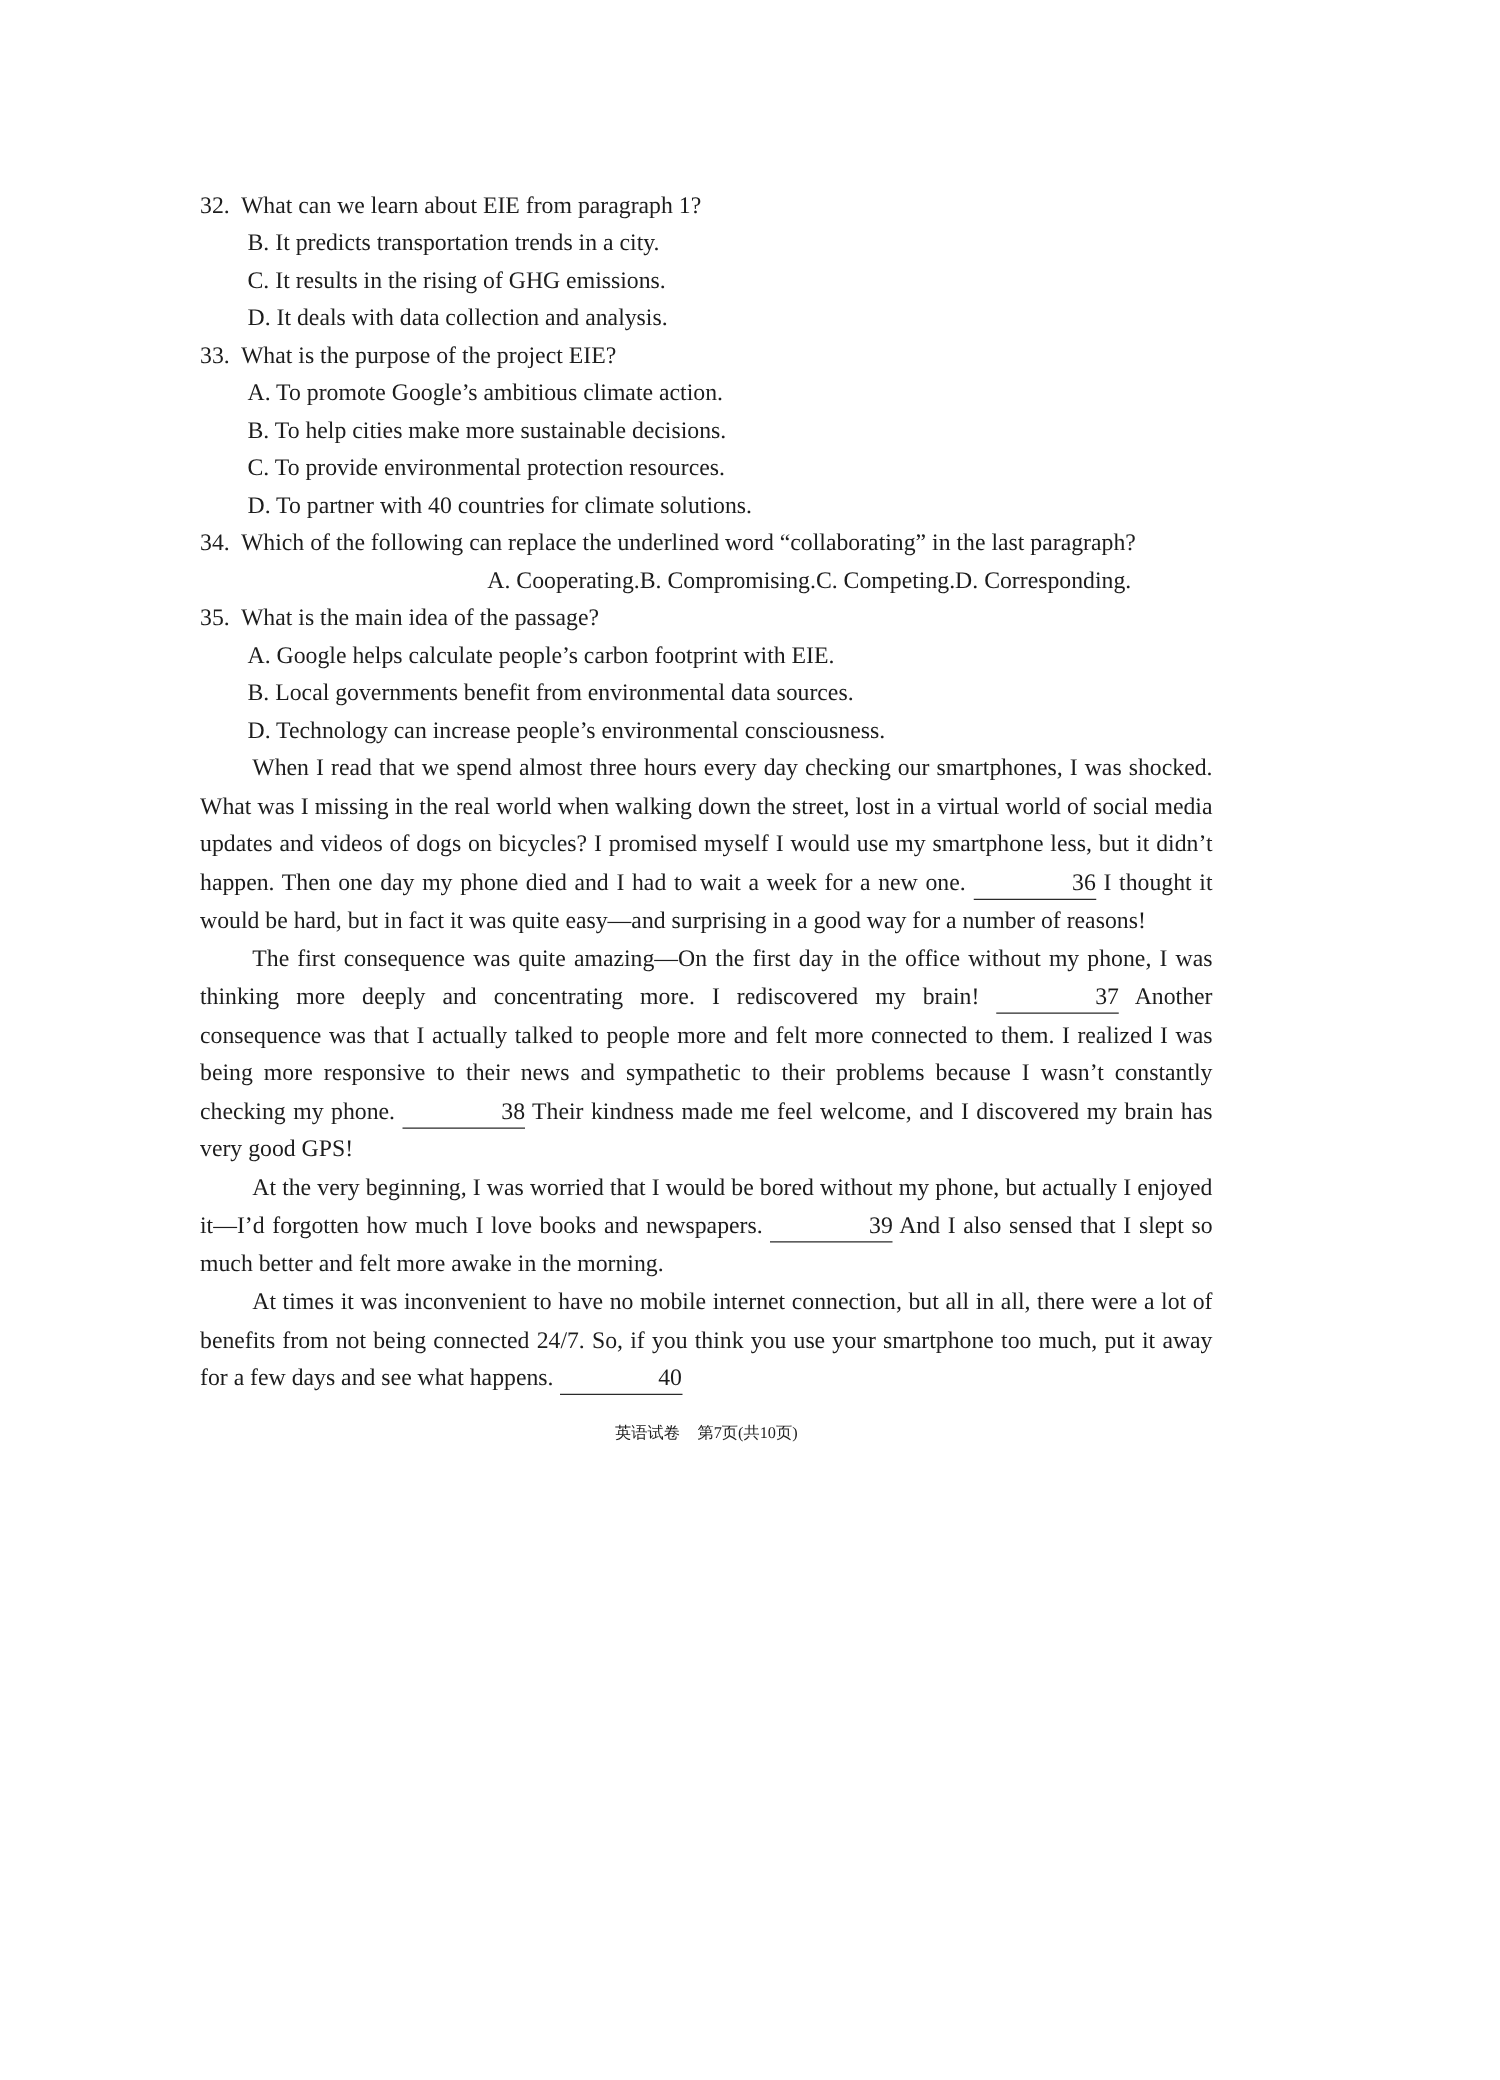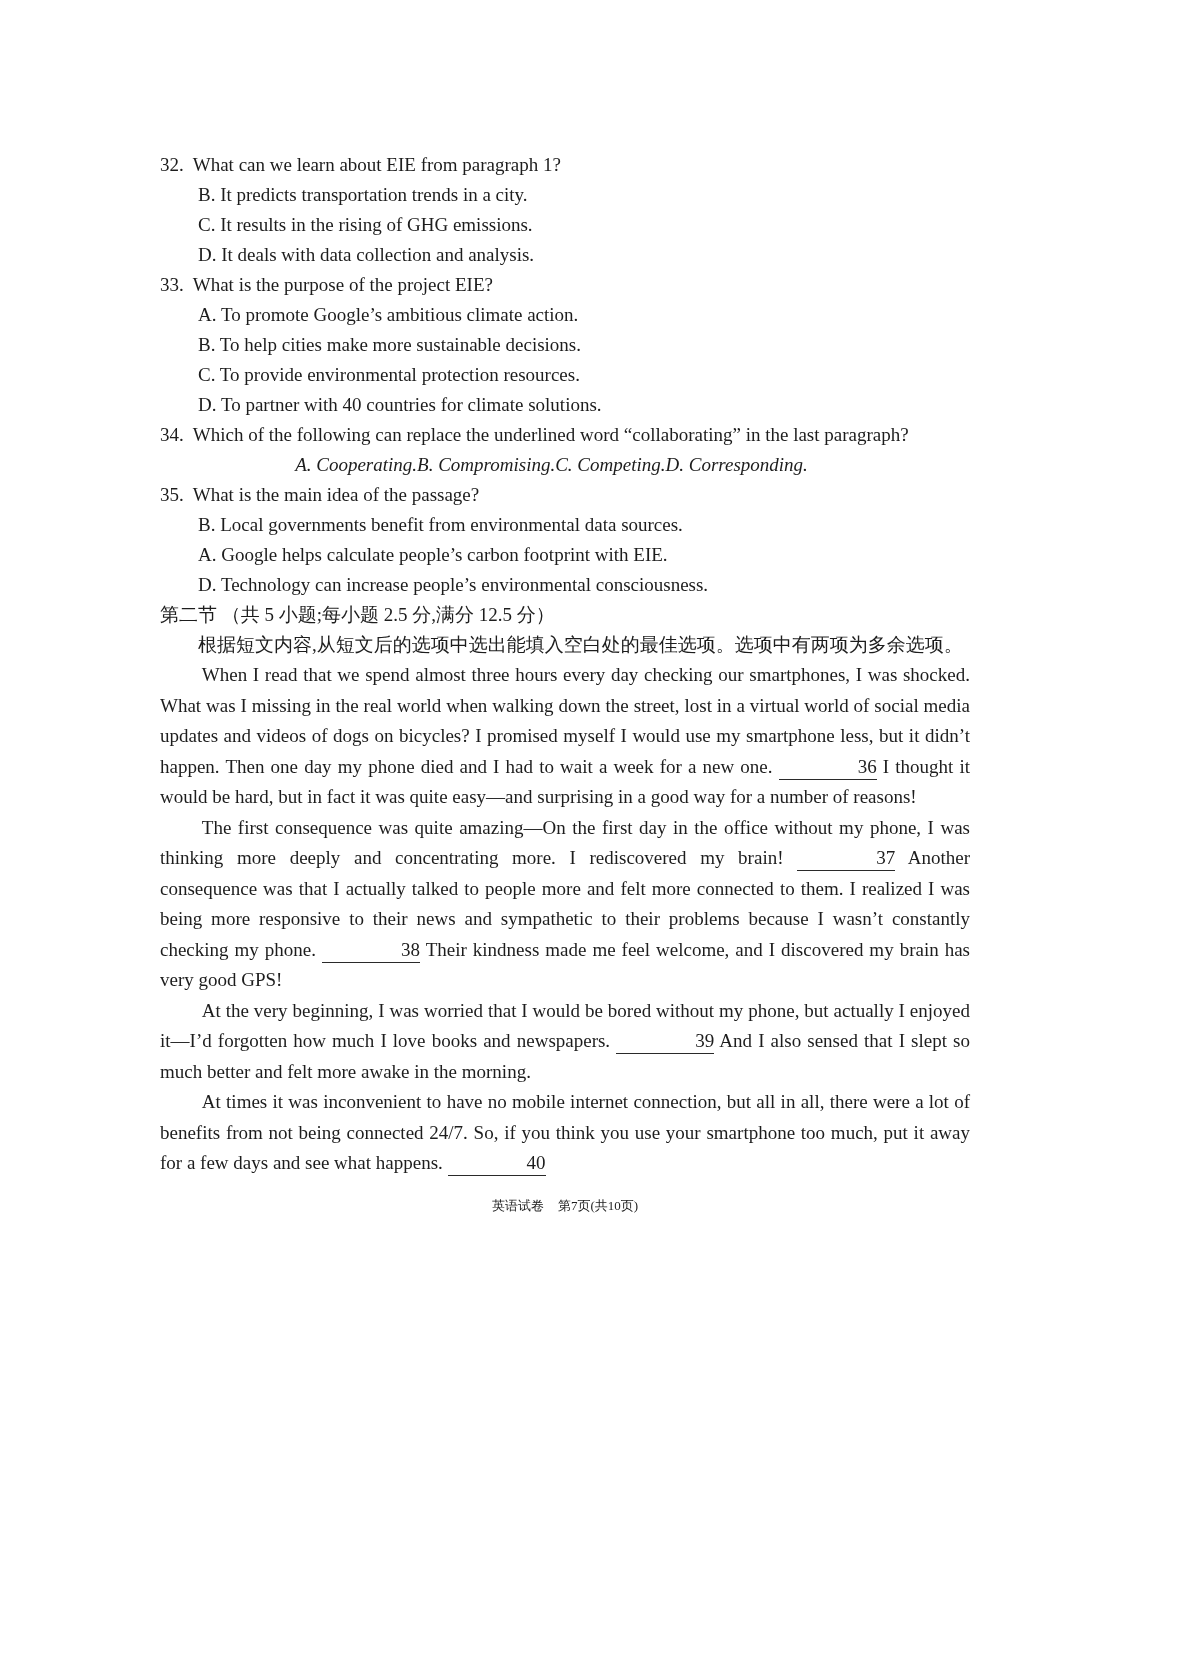--- a/index.html
+++ b/index.html
@@ -26,22 +26,21 @@
   .option {
     line-height: 30px;
     padding-left: 38px;
     text-align: justify;
   }
   .inline-options {
     line-height: 30px;
     padding-left: 38px;
     width: 745px;
     display: flex;
-    justify-content: center;
-    font-style: italic;
+    justify-content: flex-end;
   }
   .cn-heading {
     line-height: 30px;
     text-align: justify;
   }
   .cn-para {
     line-height: 30px;
     text-align: justify;
     text-indent: 2em;
   }
@@ -100,29 +99,25 @@
       <span>B. Compromising.</span>
       <span>C. Competing.</span>
       <span>D. Corresponding.</span>
     </div>
   </section>
 
   <section>
     <div class="stem">
       <span class="q-num">35.</span><span>What is the main idea of the passage?</span>
     </div>
+    <div class="option">A. Google helps calculate people’s carbon footprint with EIE.</div>
     <div class="option">B. Local governments benefit from environmental data sources.</div>
-    <div class="option">A. Google helps calculate people’s carbon footprint with EIE.</div>
     <div class="option">D. Technology can increase people’s environmental consciousness.</div>
   </section>
 
-  <section>
-    <div class="cn-heading">第二节 （共 5 小题;每小题 2.5 分,满分 12.5 分）</div>
-    <p class="cn-para">根据短文内容,从短文后的选项中选出能填入空白处的最佳选项。选项中有两项为多余选项。</p>
-  </section>
 
   <section>
       <p class="para">When I read that we spend almost three hours every day checking our smartphones, I was shocked.  What was I missing in the real world when walking down the street, lost in a virtual world of social media updates and videos of dogs on bicycles? I promised myself I would use my smartphone less, but it didn’t happen.  Then one day my phone died and I had to wait a week for a new one. <span class="blank">36</span> I thought it would be hard, but in fact it was quite easy—and surprising in a good way for a number of reasons!</p>
       <p class="para">The first consequence was quite amazing—On the first day in the office without my phone, I was thinking more deeply and concentrating more.  I rediscovered my brain! <span class="blank">37</span> Another consequence was that I actually talked to people more and felt more connected to them. I realized I was being more responsive to their news and sympathetic to their problems because I wasn’t constantly checking my phone. <span class="blank">38</span> Their kindness made me feel welcome, and I discovered my brain has very good GPS!</p>
       <p class="para">At the very beginning, I was worried that I would be bored without my phone, but actually I enjoyed it—I’d forgotten how much I love books and newspapers. <span class="blank">39</span> And I also sensed that I slept so much better and felt more awake in the morning.</p>
       <p class="para">At times it was inconvenient to have no mobile internet connection, but all in all, there were a lot of benefits from not being connected 24/7.  So, if you think you use your smartphone too much, put it away for a few days and see what happens. <span class="blank">40</span></p>
     </section>
 
   <div class="footer">
     <span class="f-title">英语试卷</span><span>第7页(共10页)</span>

